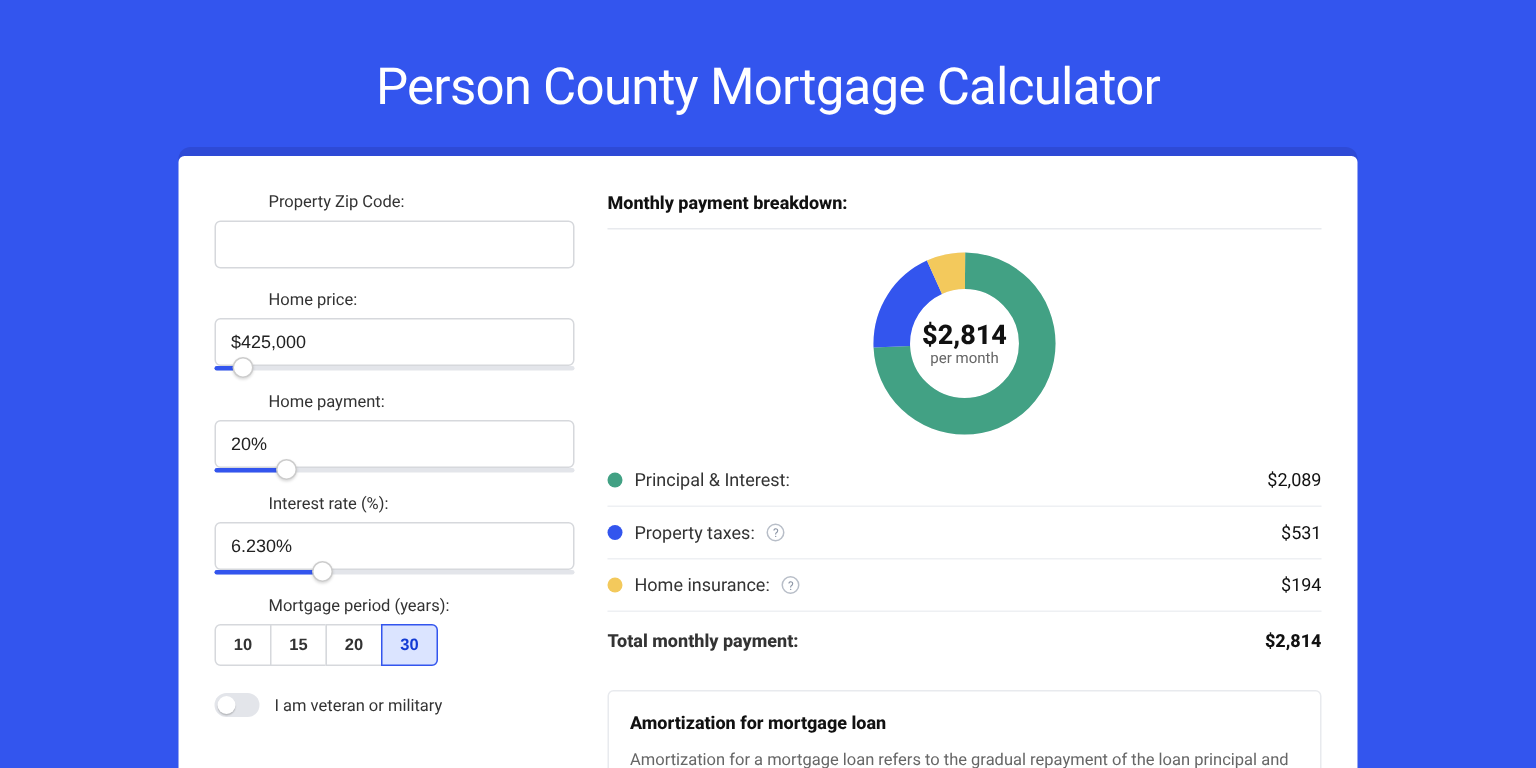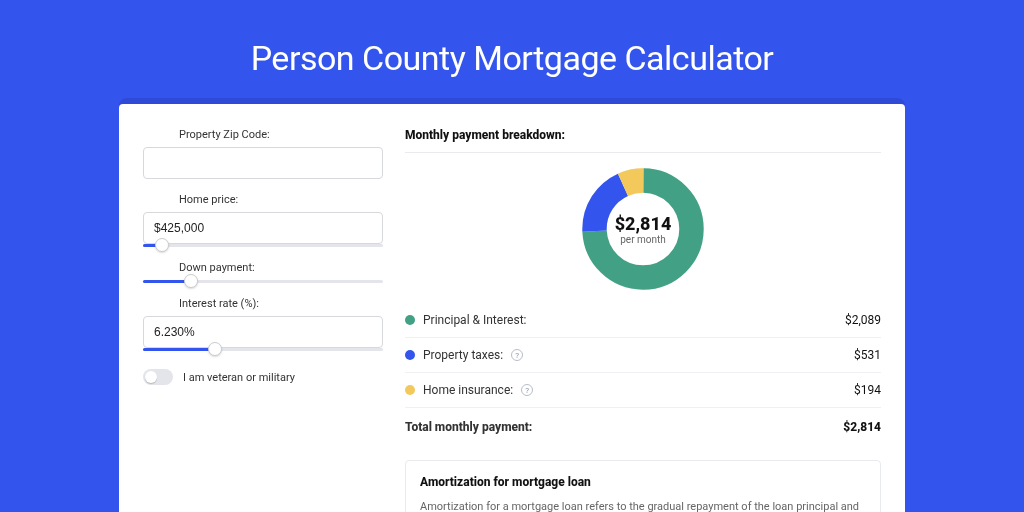--- a/index.html
+++ b/index.html
@@ -159,38 +159,48 @@
     <div class="field-block">
       <label class="field-label">Home price:</label>
       <input class="text-input" value="$425,000" style="">
       <div class="slider-track">
         <div class="slider-fill" style="width:8%"></div>
         <div class="slider-thumb" style="left:8%"></div>
       </div>
     </div>
 
     <div class="field-block">
-      <label class="field-label">Down payment:</label>
+      <label class="field-label">Home payment:</label>
       <div class="dp-row">
+        <input class="text-input" value="20%" style="">
       </div>
       <div class="slider-track">
         <div class="slider-fill" style="width:20%"></div>
         <div class="slider-thumb" style="left:20%"></div>
       </div>
     </div>
 
     <div class="field-block">
       <label class="field-label">Interest rate (%):</label>
       <input class="text-input" value="6.230%" style="">
       <div class="slider-track">
         <div class="slider-fill" style="width:30%"></div>
         <div class="slider-thumb" style="left:30%"></div>
       </div>
     </div>
 
+    <div class="field-block">
+      <label class="field-label">Mortgage period (years):</label>
+      <div class="period-row">
+        <button class="period-btn">10</button>
+        <button class="period-btn">15</button>
+        <button class="period-btn">20</button>
+        <button class="period-btn active">30</button>
+      </div>
+    </div>
 
     <div class="toggle-row">
       <div class="toggle"></div>
       <span class="toggle-label">I am veteran or military</span>
     </div>
 
   </div>
 
   <div class="col-right">
 

